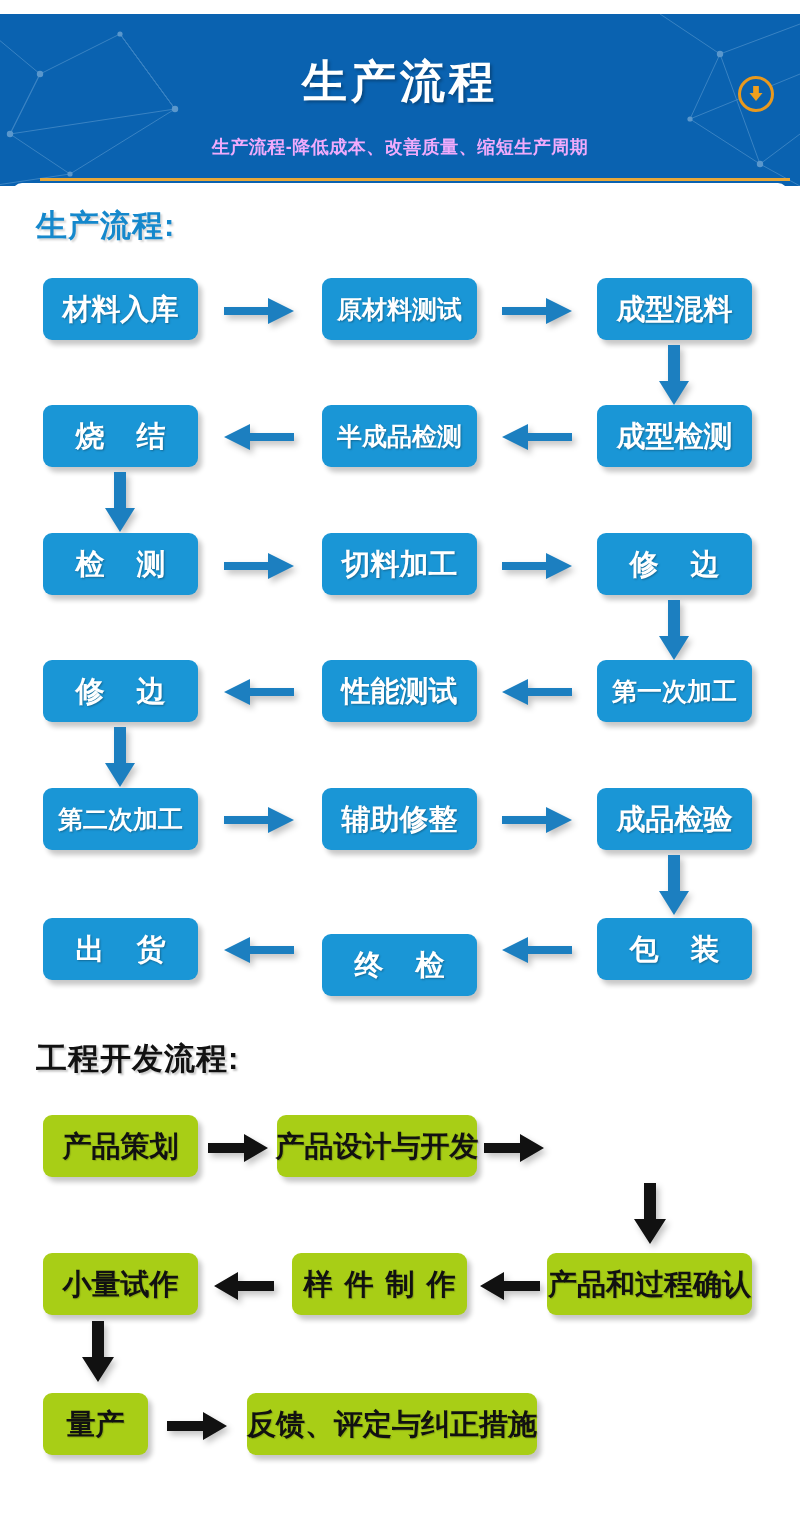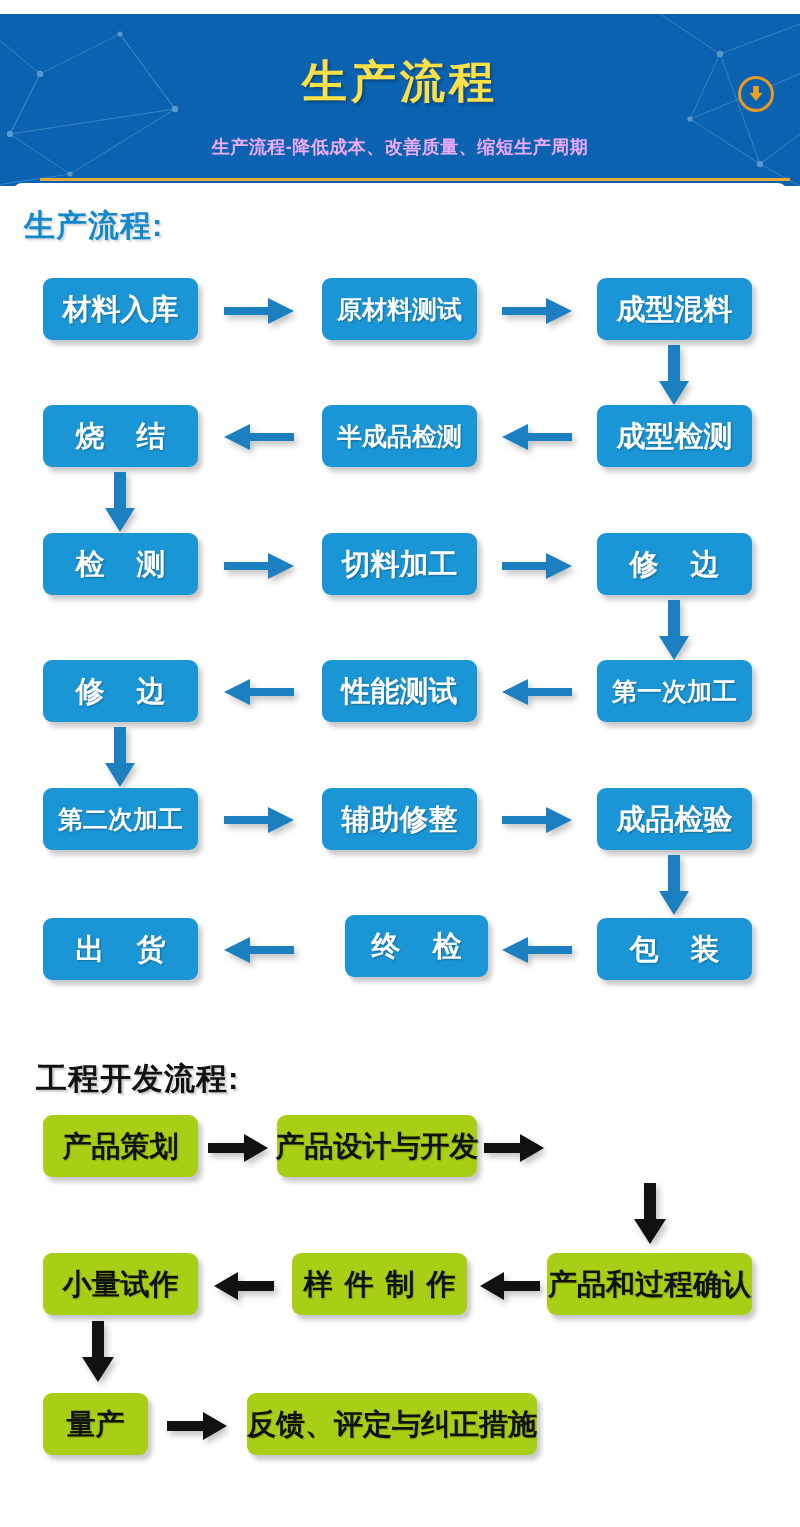--- a/index.html
+++ b/index.html
@@ -22,21 +22,21 @@
     left: 0; top: 14px;
     width: 800px; height: 172px;
     background: #0a62b0;
     overflow: hidden;
   }
   .header-net { position: absolute; left:0; top:0; width:800px; height:172px; opacity:.55; }
 
   .header-title {
     position: absolute; left: 0; top: 38px; width: 800px;
     text-align: center;
-    font-size: 45px; font-weight: bold; color: #fde047;
+    font-size: 45px; font-weight: bold; color: #ffffff;
     letter-spacing: 4px;
     text-shadow: 2px 2px 3px rgba(0,0,0,.28);
   }
   .header-sub {
     position: absolute; left: 0; top: 121px; width: 800px;
     text-align: center;
     font-size: 18px; font-weight: bold; color: #f0abfc;
     letter-spacing: .5px;
   }
   .header-rule {
@@ -130,21 +130,21 @@
       <svg width="20" height="20" viewBox="0 0 20 20" aria-hidden="true">
         <path d="M10 2 L10 10 M10 10 L10 10" stroke="#f0a01e" stroke-width="5" stroke-linecap="butt"></path>
         <path d="M3.5 9 L10 17 L16.5 9 Z" fill="#f0a01e"></path>
         <rect x="7.3" y="2" width="5.4" height="8" fill="#f0a01e"></rect>
       </svg>
     </div>
   </div>
 
   <div class="card">
 
-    <div class="section-title blue" style="left:12px; top:22px;">生产流程:</div>
+    <div class="section-title blue" style="left:24px; top:22px;">生产流程:</div>
 
     <div class="node blue" style="left:310px; top:95px;  width:155px; height:62px;">
       <span class="lbl sm">原材料测试</span>
     </div>
     <div class="node blue" style="left:31px;  top:95px;  width:155px; height:62px;">
       <span class="lbl">材料入库</span>
     </div>
     <div class="node blue" style="left:585px; top:95px;  width:155px; height:62px;">
       <span class="lbl">成型混料</span>
     </div>
@@ -265,39 +265,39 @@
     </div>
     <div class="arrow" style="left:644px; top:672px;">
       <svg width="36" height="62" viewBox="0 0 36 62">
           <path d="M12 0 L24 0 L24 36 L33 36 L18 60 L3 36 L12 36 Z" fill="#1c7fc0"></path>
         </svg>
     </div>
 
     <div class="node blue" style="left:31px;  top:735px; width:155px; height:62px;">
       <span class="lbl sp">出 货</span>
     </div>
-    <div class="node blue" style="left:310px; top:732px; width:143px; height:62px;margin-left:23px;">
+    <div class="node blue" style="left:310px; top:751px; width:155px; height:62px;">
       <span class="lbl sp">终 检</span>
     </div>
     <div class="node blue" style="left:585px; top:735px; width:155px; height:62px;">
       <span class="lbl sp">包 装</span>
     </div>
 
     <div class="arrow" style="left:212px; top:752px;">
       <svg width="72" height="30" viewBox="0 0 72 30">
           <path d="M70 11 L26 11 L26 2 L0 15 L26 28 L26 19 L70 19 Z" fill="#1c7fc0"></path>
         </svg>
     </div>
     <div class="arrow" style="left:490px; top:752px;">
       <svg width="72" height="30" viewBox="0 0 72 30">
           <path d="M70 11 L26 11 L26 2 L0 15 L26 28 L26 19 L70 19 Z" fill="#1c7fc0"></path>
         </svg>
     </div>
 
-    <div class="section-title black" style="left:24px; top:875px;text-align:center;">工程开发流程:</div>
+    <div class="section-title black" style="left:24px; top:855px;text-align:center;">工程开发流程:</div>
 
     <div class="node green" style="left:265px; top:932px; width:200px; height:62px;">
       <span class="lbl">产品设计与开发</span>
     </div>
     <div class="node green" style="left:31px;  top:932px; width:155px; height:62px;">
       <span class="lbl">产品策划</span>
     </div>
 
     <div class="arrow" style="left:196px; top:950px;">
       <svg width="62" height="30" viewBox="0 0 62 30">

